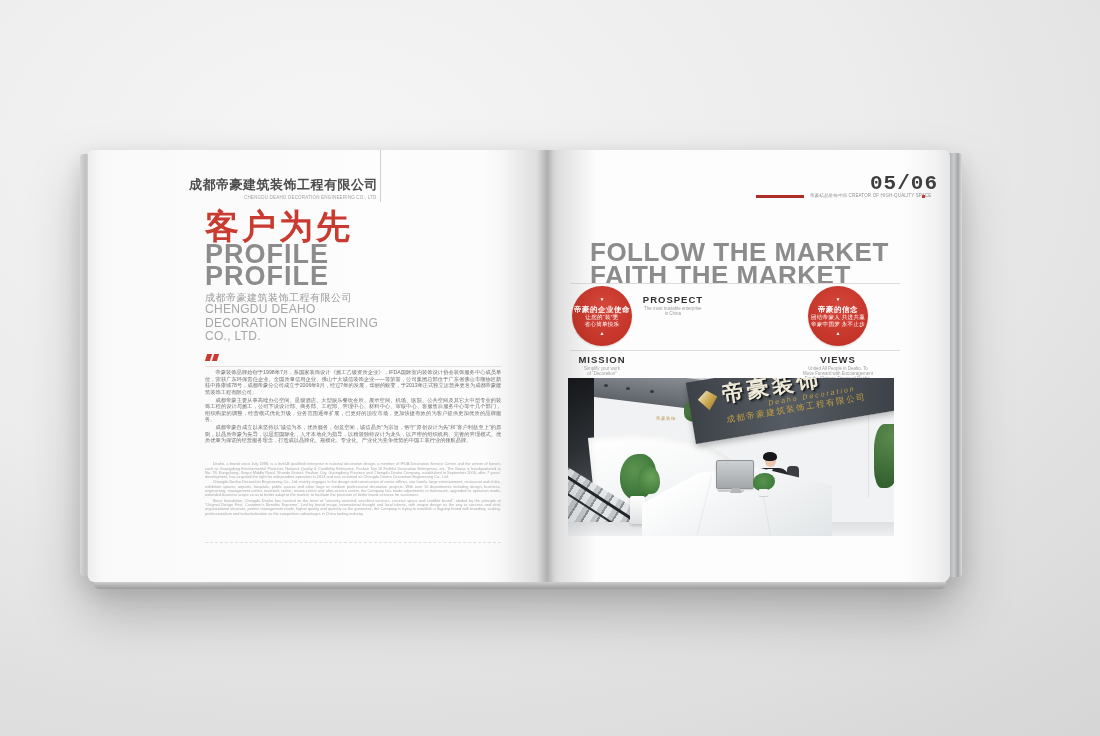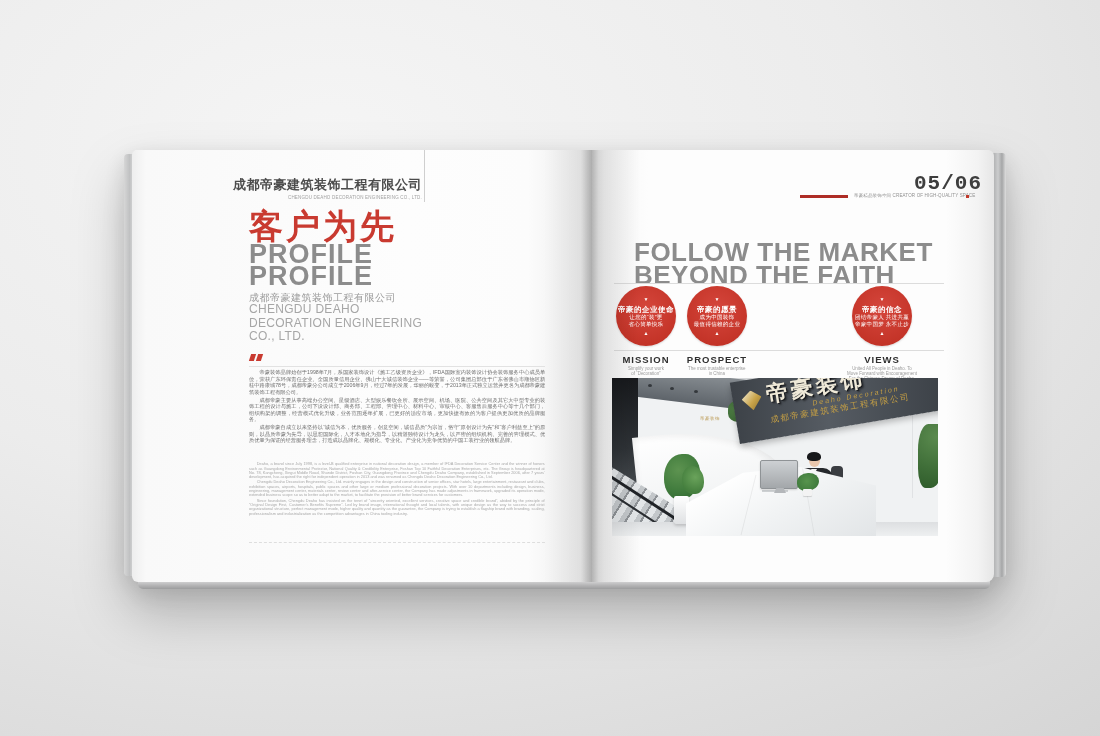--- a/index.html
+++ b/index.html
@@ -1,21 +1,21 @@
 <!DOCTYPE html>
 <html><head>
 <meta charset="utf-8">
 <style>
   html,body { margin:0; padding:0; }
   body { width:1100px; height:736px; overflow:hidden; font-family:"Liberation Sans", sans-serif; }
   .scene { position:relative; width:1100px; height:736px;
     background: radial-gradient(130% 125% at 30% 20%, #f5f5f5 0%, #ececec 38%, #e0e0e0 62%, #cdcdcd 100%); }
 
   .book { position:absolute; left:88px; top:150px; width:862px; height:432px;
-    filter: drop-shadow(0 26px 26px rgba(0,0,0,0.20)) drop-shadow(0 6px 10px rgba(0,0,0,0.12)); margin-left: 44px; }
+    filter: drop-shadow(0 26px 26px rgba(0,0,0,0.20)) drop-shadow(0 6px 10px rgba(0,0,0,0.12)); }
 
   .edge-left { position:absolute; left:-8px; top:4px; width:14px; height:422px; z-index:0;
     background:linear-gradient(to left,#f0f0f0,#c0c1c2 60%,#d6d6d6); border-radius:4px 0 0 4px; }
   .edge-right { position:absolute; left:854px; top:3px; width:20px; height:424px; z-index:0;
     background:linear-gradient(to right,#f3f3f3 0%,#b3b4b5 40%,#cbcccd 60%,#a5a6a7 80%,#dedede 100%); border-radius:0 4px 4px 0; }
   .edge-bottom { position:absolute; left:6px; bottom:-7px; width:852px; height:11px; z-index:0;
     background:linear-gradient(#ededed,#b6b6b7 65%,#9c9d9e); border-radius:0 0 5px 5px; }
 
   .page { position:absolute; top:0; height:432px; z-index:1; }
   .page-left { left:0; width:460px; border-radius:5px 0 0 6px;
@@ -161,46 +161,39 @@
       </div>
     </div>
 
     <div class="page page-right">
       <div class="rp-pageno">05/06</div>
       <div class="rp-redbar"></div>
       <div class="rp-tagline tiny-l">帝豪精品装饰空间 CREATOR OF HIGH-QUALITY SPACE</div>
       <div class="rp-redsq"></div>
       <div class="rp-title-en">
         <div>FOLLOW THE MARKET</div>
-        <div>BEYOND THE FAITH</div>
+        <div>FAITH THE MARKET</div>
       </div>
       <div class="rp-rule-top"></div>
       <div class="rp-rule-bottom"></div>
 
       <div class="rp-values">
         <div class="value-col vc1">
           <div class="v-circle">
             <div class="v-arrow top">▼</div>
             <div class="v-circle-title">帝豪的企业使命</div>
             <div class="v-circle-lines pre">让您的“装”更
 省心简单快乐</div>
             <div class="v-arrow bottom">▲</div>
           </div>
           <div class="v-label">MISSION</div>
           <div class="v-sub tiny-c pre">Simplify your work
 of “Decoration”</div>
         </div>
         <div class="value-col vc2">
-          <div class="v-circle">
-            <div class="v-arrow top">▼</div>
-            <div class="v-circle-title">帝豪的愿景</div>
-            <div class="v-circle-lines pre">成为中国装饰
-最值得信赖的企业</div>
-            <div class="v-arrow bottom">▲</div>
-          </div>
           <div class="v-label">PROSPECT</div>
           <div class="v-sub tiny-c pre">The most trustable enterprise
 in China</div>
         </div>
         <div class="value-col vc4">
           <div class="v-circle">
             <div class="v-arrow top">▼</div>
             <div class="v-circle-title">帝豪的信念</div>
             <div class="v-circle-lines pre">团结帝豪人  共进共赢
 帝豪中国梦  永不止步</div>

